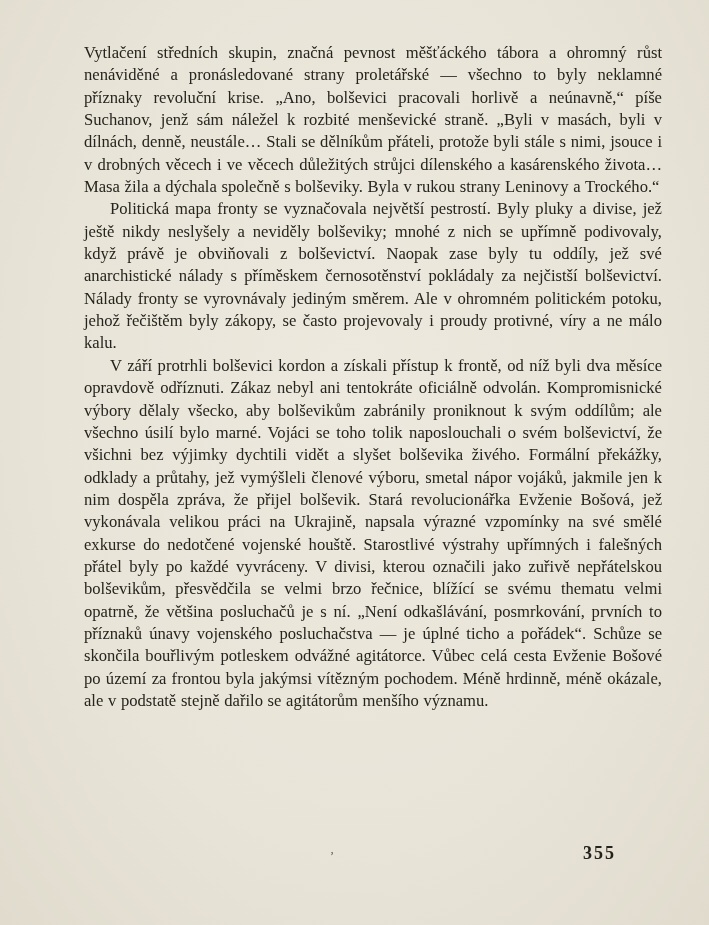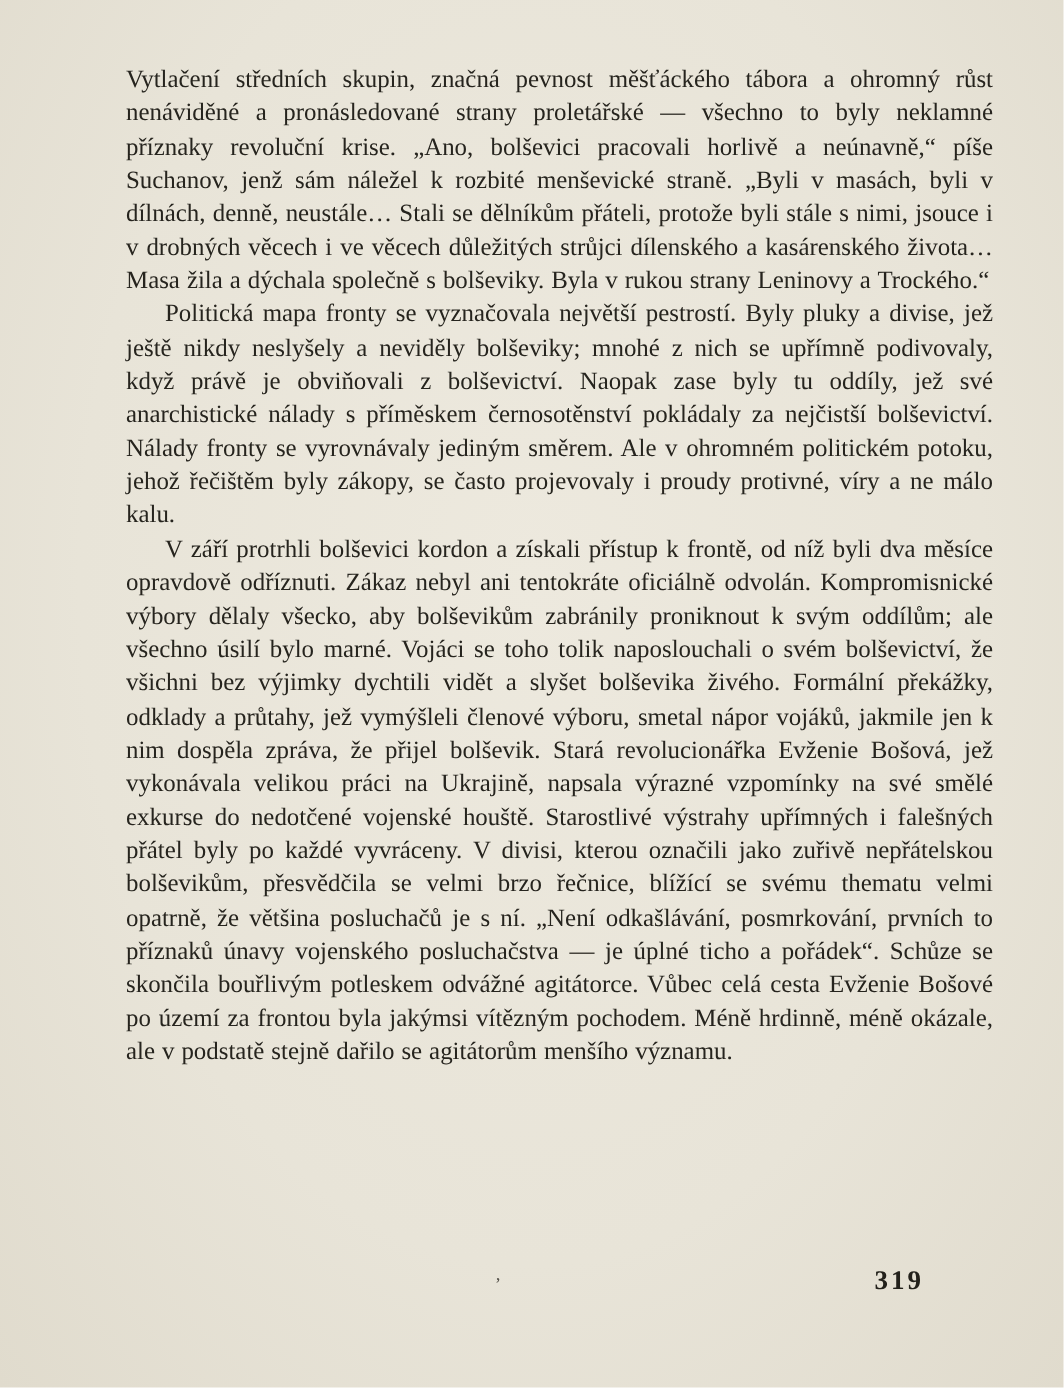--- a/index.html
+++ b/index.html
@@ -57,15 +57,15 @@
 <div class="page">
 
   <div class="text-block">
     <p class="flush">Vytlačení středních skupin, značná pevnost měšťáckého tábora a ohromný růst nenáviděné a pronásledované strany proletářské — všechno to byly neklamné příznaky revoluční krise. „Ano, bolševici pracovali horlivě a neúnavně,“ píše Suchanov, jenž sám náležel k rozbité menševické straně. „Byli v masách, byli v dílnách, denně, neustále… Stali se dělníkům přáteli, protože byli stále s nimi, jsouce i v drobných věcech i ve věcech důležitých strůjci dílenského a kasárenského života… Masa žila a dýchala společně s bolševiky. Byla v rukou strany Leninovy a Trockého.“</p>
     <p>Politická mapa fronty se vyznačovala největší pestrostí. Byly pluky a divise, jež ještě nikdy neslyšely a neviděly bolševiky; mnohé z nich se upřímně podivovaly, když právě je obviňovali z bolševictví. Naopak zase byly tu oddíly, jež své anarchistické nálady s příměskem černosotěnství pokládaly za nejčistší bolševictví. Nálady fronty se vyrovnávaly jediným směrem. Ale v ohromném politickém potoku, jehož řečištěm byly zákopy, se často projevovaly i proudy protivné, víry a ne málo kalu.</p>
     <p>V září protrhli bolševici kordon a získali přístup k frontě, od níž byli dva měsíce opravdově odříznuti. Zákaz nebyl ani tentokráte oficiálně odvolán. Kompromisnické výbory dělaly všecko, aby bolševikům zabránily proniknout k svým oddílům; ale všechno úsilí bylo marné. Vojáci se toho tolik naposlouchali o svém bolševictví, že všichni bez výjimky dychtili vidět a slyšet bolševika živého. Formální překážky, odklady a průtahy, jež vymýšleli členové výboru, smetal nápor vojáků, jakmile jen k nim dospěla zpráva, že přijel bolševik. Stará revolucionářka Evženie Bošová, jež vykonávala velikou práci na Ukrajině, napsala výrazné vzpomínky na své smělé exkurse do nedotčené vojenské houště. Starostlivé výstrahy upřímných i falešných přátel byly po každé vyvráceny. V divisi, kterou označili jako zuřivě nepřátelskou bolševikům, přesvědčila se velmi brzo řečnice, blížící se svému thematu velmi opatrně, že většina posluchačů je s ní. „Není odkašlávání, posmrkování, prvních to příznaků únavy vojenského posluchačstva — je úplné ticho a pořádek“. Schůze se skončila bouřlivým potleskem odvážné agitátorce. Vůbec celá cesta Evženie Bošové po území za frontou byla jakýmsi vítězným pochodem. Méně hrdinně, méně okázale, ale v podstatě stejně dařilo se agitátorům menšího významu.</p>
   </div>
 
   <span class="stray-mark">’</span>
 
-  <div class="page-number">319</div>
+  <div class="page-number">355</div>
 
 </div>
 
 </body></html>

